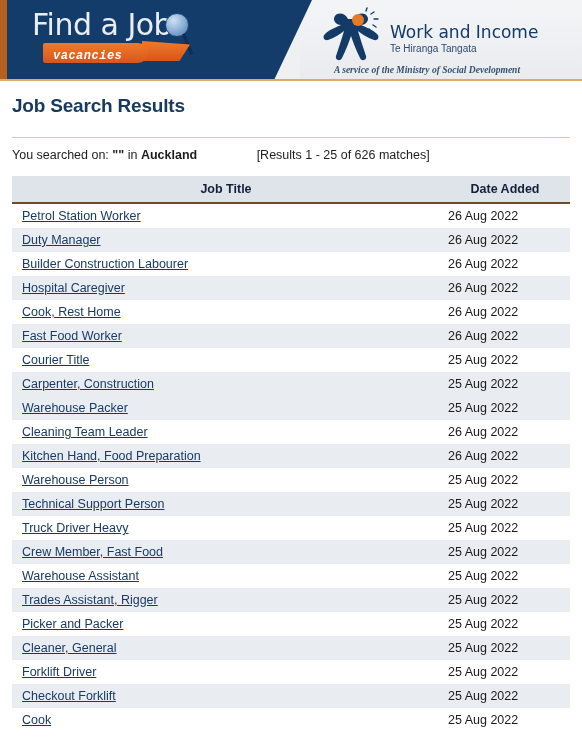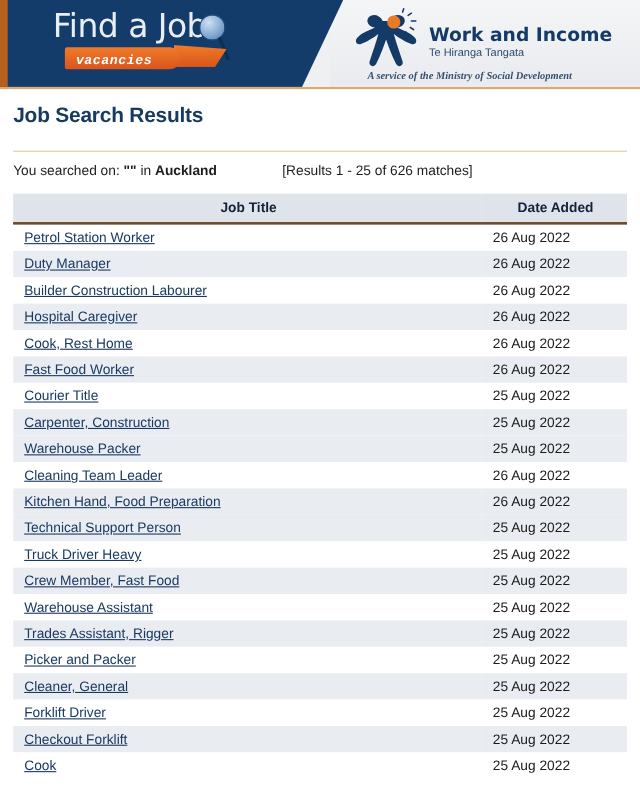--- a/index.html
+++ b/index.html
@@ -45,21 +45,21 @@
     position: absolute;
     left: 300px; top: 0;
     width: 282px;
     height: 79px;
     background: linear-gradient(180deg,#f4f5f7 0%, #e9ebee 100%);
   }
 
   
   .fj-wrap {
     position: absolute;
-    left: 48px; top: 8px;
+    left: 32px; top: 8px;
     z-index: 4;
     width: 230px;
     height: 64px;
   }
   .fj-title {
     font-family: "DejaVu Sans", sans-serif;
     font-size: 30px;
     color: #e9eef4;
     letter-spacing: -0.5px;
     line-height: 34px;
@@ -123,21 +123,21 @@
     left: 0; top: 2px;
     width: 66px; height: 56px;
   }
   .wi-text {
     position: absolute;
     left: 72px; top: 18px;
   }
   .wi-name {
     font-family: "DejaVu Sans", sans-serif;
     font-size: 17px;
-    font-weight: bold;
+    font-weight: normal;
     color: #143a68;
     line-height: 19px;
     white-space: nowrap;
   }
   .wi-maori {
     font-family: "Liberation Sans", sans-serif;
     font-size: 10px;
     color: #2c4a70;
     line-height: 13px;
     white-space: nowrap;
@@ -327,20 +327,24 @@
             <td>25 Aug 2022</td>
           </tr>
           <tr class="odd">
             <td><a href="#">Cleaning Team Leader</a></td>
             <td>26 Aug 2022</td>
           </tr>
           <tr class="even">
             <td><a href="#">Kitchen Hand, Food Preparation</a></td>
             <td>26 Aug 2022</td>
           </tr>
+          <tr class="odd">
+            <td><a href="#">Warehouse Person</a></td>
+            <td>25 Aug 2022</td>
+          </tr>
           <tr class="even">
             <td><a href="#">Technical Support Person</a></td>
             <td>25 Aug 2022</td>
           </tr>
           <tr class="odd">
             <td><a href="#">Truck Driver Heavy</a></td>
             <td>25 Aug 2022</td>
           </tr>
           <tr class="even">
             <td><a href="#">Crew Member, Fast Food</a></td>

